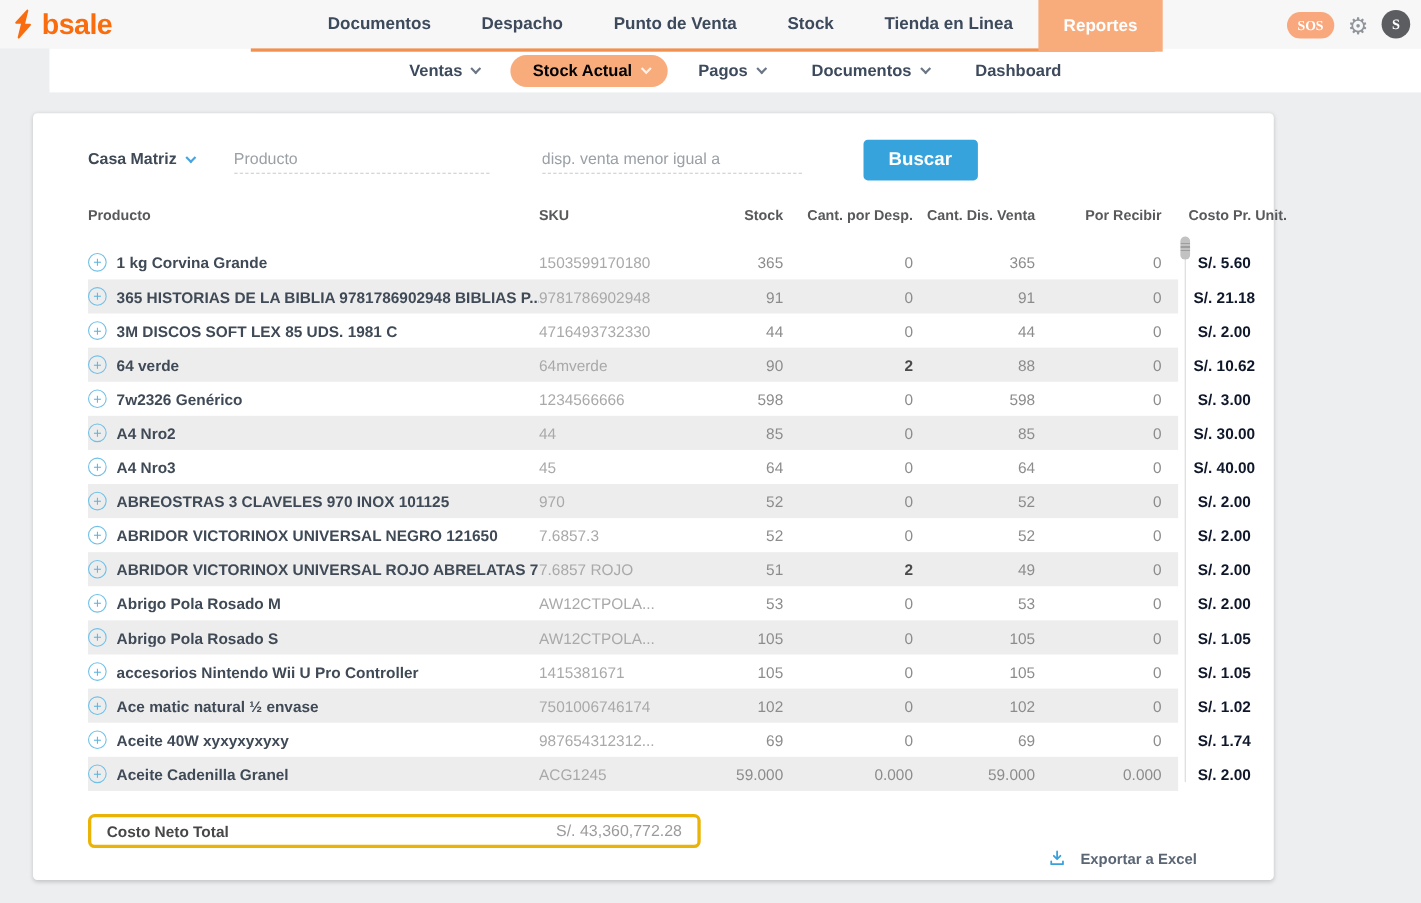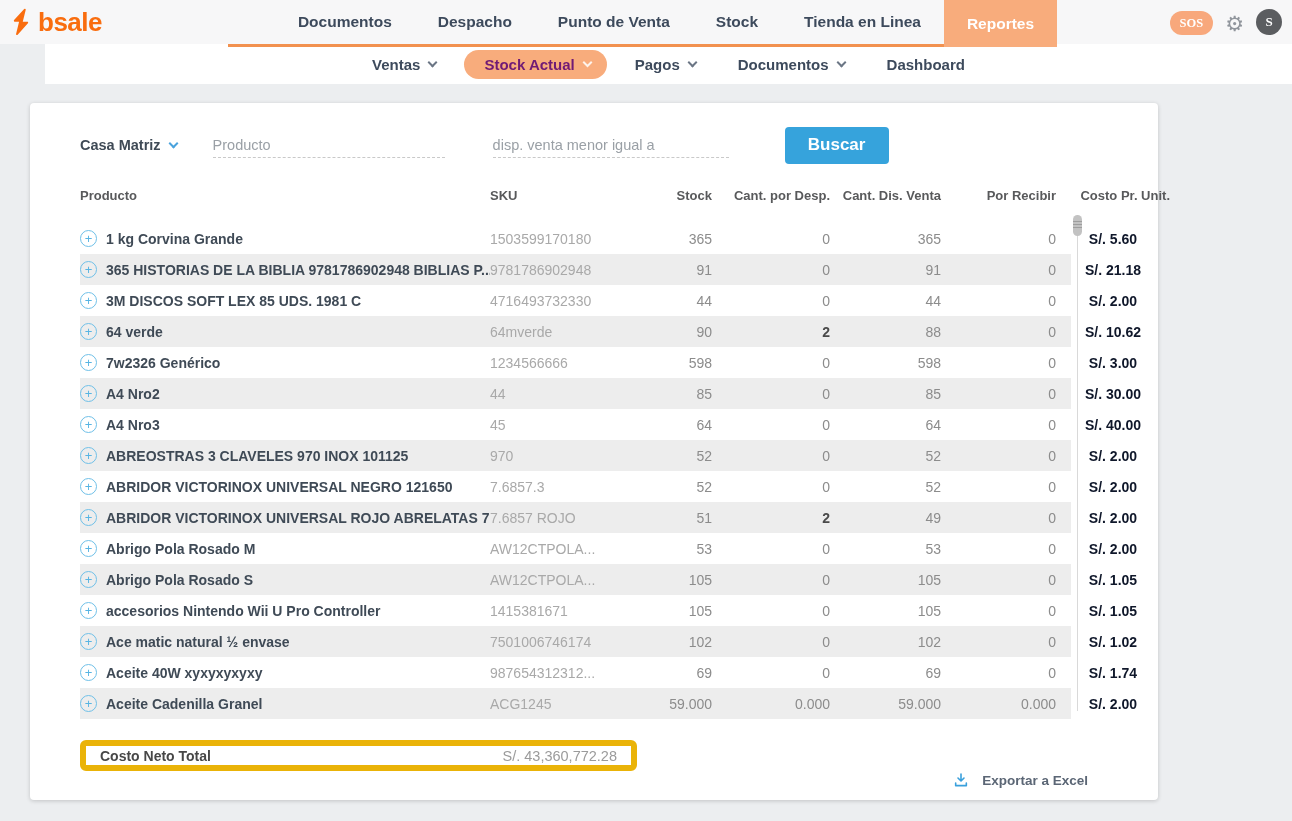--- a/index.html
+++ b/index.html
@@ -39,21 +39,21 @@
 
   
   .sub-nav{
     height:40px; background:#fff; display:flex; align-items:center; justify-content:center; gap:14px;margin-left:45px;
   }
   .sub-item{
     font-size:15px; font-weight:700; color:#3d4a5c; padding:6px 14px;
     display:flex; align-items:center; cursor:pointer; white-space:nowrap;
   }
   .sub-item.pill{
-    background:#f8ac7c; color:#701a75; border-radius:16px; padding:6px 16px 6px 20px;
+    background:#f8ac7c; color:#000000; border-radius:16px; padding:6px 16px 6px 20px;
   }
   .chev{
     display:inline-block; width:7px; height:7px;
     border-right:2px solid #6b7685; border-bottom:2px solid #6b7685;
     transform:rotate(45deg); margin-left:9px; margin-top:-3px;
   }
   .sub-item.pill .chev{ border-color:rgba(255,255,255,0.85);}
   .chev.blue{ border-color:#4aa3dd;}
 
   
@@ -105,21 +105,21 @@
   
   .scrollbar{ position:absolute; top:112px; right:76px; width:9px; height:496px; cursor:pointer;}
   .scrollbar .track{ position:absolute; left:4px; top:0; width:1px; height:100%; background:#d9d9d9;}
   .scrollbar .thumb{
     position:absolute; top:0; left:0; width:9px; height:21px; border-radius:5px; background:#c2c2c2;
     background-image:linear-gradient(#c2c2c2 6px,#9e9e9e 6px,#9e9e9e 7px,#c2c2c2 7px,#c2c2c2 9px,#9e9e9e 9px,#9e9e9e 10px,#c2c2c2 10px,#c2c2c2 12px,#9e9e9e 12px,#9e9e9e 13px,#c2c2c2 13px);
   }
 
   
   .summary-box{
-    margin:21px 0 0 50px; width:557px; height:31px; border:6px solid #eab308; border-radius:6px;
+    margin:21px 0 0 50px; width:557px; height:31px; border:3px solid #eab308; border-radius:6px;
     display:flex; align-items:center; justify-content:space-between; padding:0 14px;
   }
   .summary-label{ font-size:14px; font-weight:700; color:#474747;}
   .summary-value{ font-size:14.5px; color:#9b9b9b;}
   .export-row{
     position:absolute; right:70px; bottom:12px;
     display:flex; align-items:center; gap:13px; cursor:pointer;
   }
   .export-label{ font-size:13.5px; font-weight:700; color:#5b6675;}
 </style>

